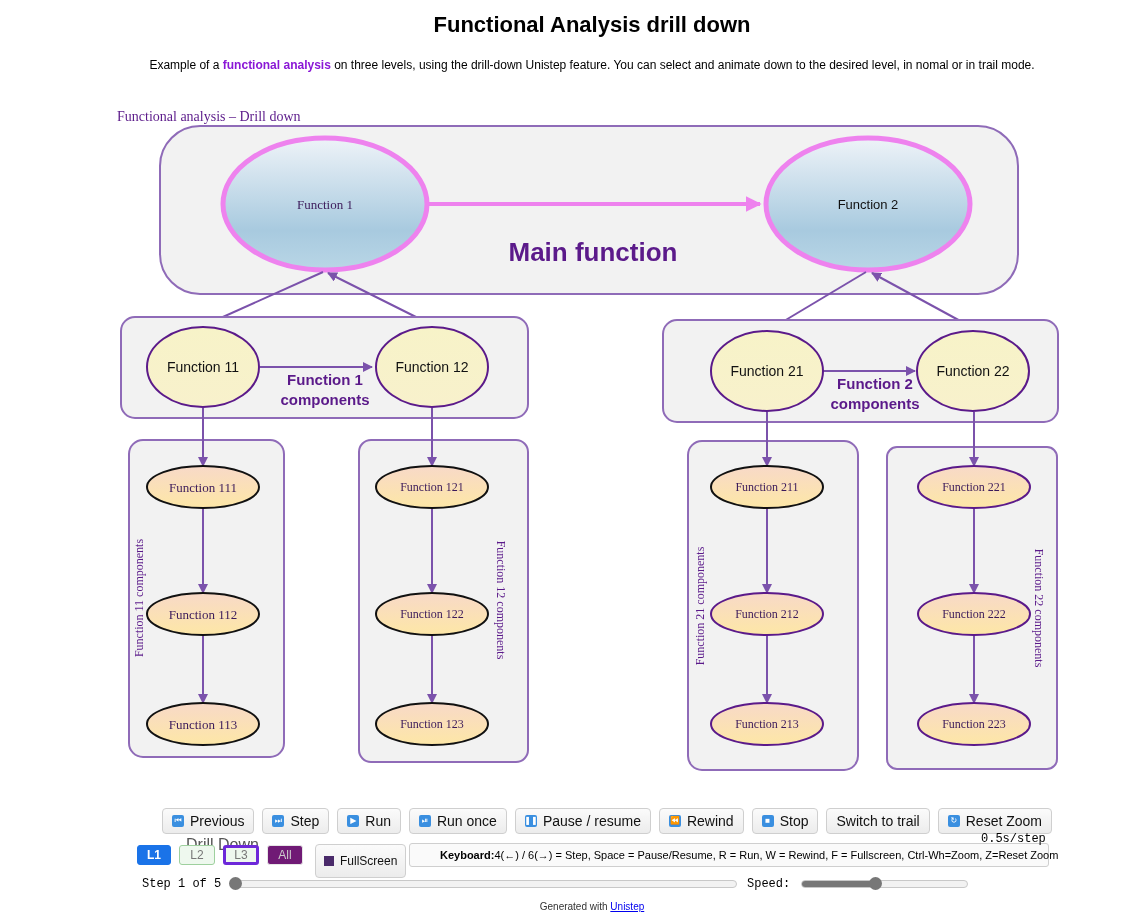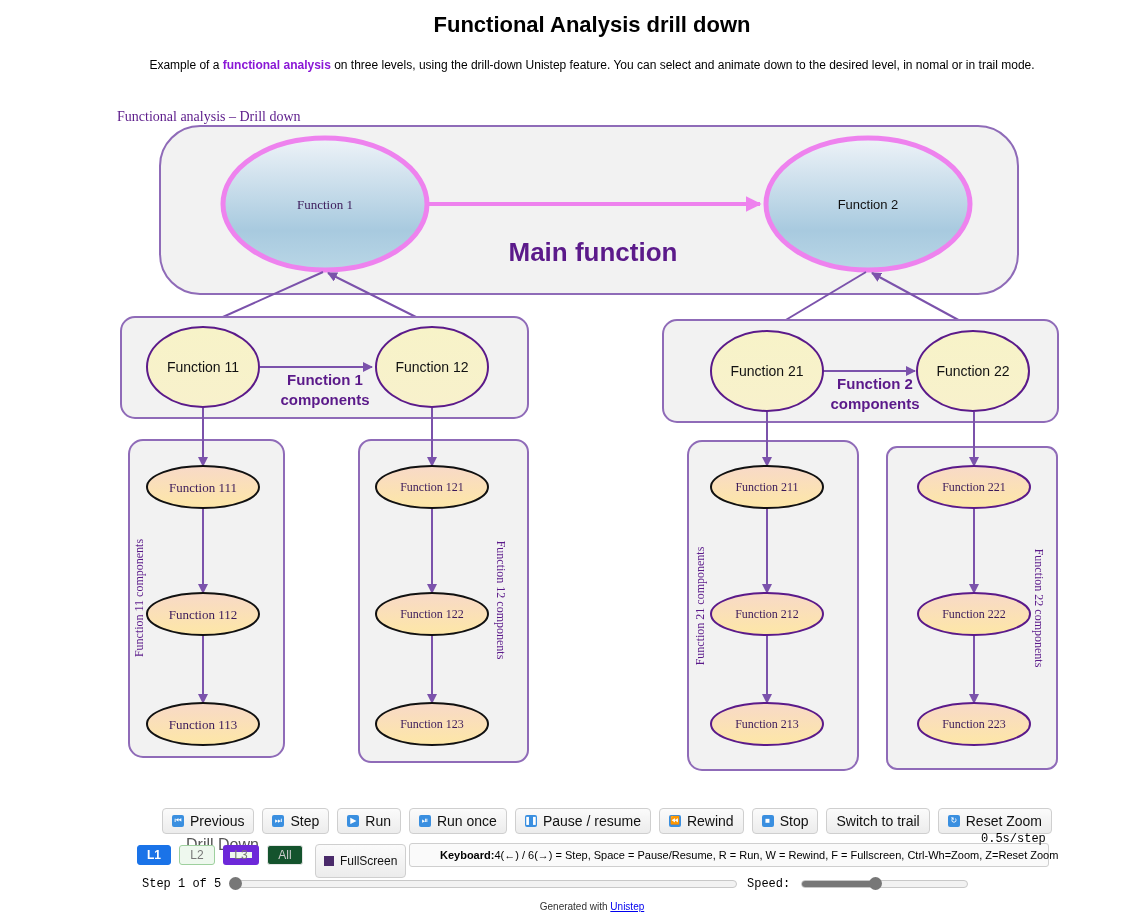--- a/index.html
+++ b/index.html
@@ -203,22 +203,22 @@
   <div class="btn">
       <span class="ico">↻</span>
       <span>Reset Zoom</span>
     </div>
 </div>
 
 <div style="position:absolute; left:186px; top:836px; font-size:16px; color:#555;">Drill Down</div>
 <div class="toolbar-row" style="left:137px; top:845px; gap:8px;">
   <div class="lvl" style="background:#1a73e8; color:#fff; border:1px solid #1a73e8; font-weight:bold; width:34px;">L1</div>
   <div class="lvl" style="background:#eef8ee; color:#777; border:1px solid #9ed09e;">L2</div>
-  <div class="lvl" style="background:#eef8ee; color:#777; border:7px solid #6d28d9;">L3</div>
-  <div class="lvl" style="background:#14532d; color:#ccc; border:1px solid #e6e6e6;">All</div>
+  <div class="lvl" style="background:#eef8ee; color:#777; border:3px solid #6d28d9;">L3</div>
+  <div class="lvl" style="background:#701a75; color:#ccc; border:1px solid #e6e6e6;">All</div>
 </div>
 <div class="btn" style="position:absolute; left:315px; top:844px; height:22px; font-size:12px; padding:16px 8px;">
     <span style="display:inline-block; width:10px; height:10px; background:#4a2a6a;"></span>
     <span>FullScreen</span>
   </div>
 <div style="position:absolute; left:409px; top:843px; height:24px; width:640px; box-sizing:border-box; border:1px solid #cfcfcf; border-radius:3px; background:#fafafa; font-size:11px; display:flex; align-items:center; padding-left:24px; white-space:nowrap;">
   <span style="display:inline-block; width:10px; height:7px; background:#bbb; margin-right:6px;"></span>
     <b>Keyboard:</b>
     <span> 4(←) / 6(→) = Step, Space = Pause/Resume, R = Run, W = Rewind, F = Fullscreen, Ctrl-Wh=Zoom, Z=Reset Zoom</span>
 </div>

